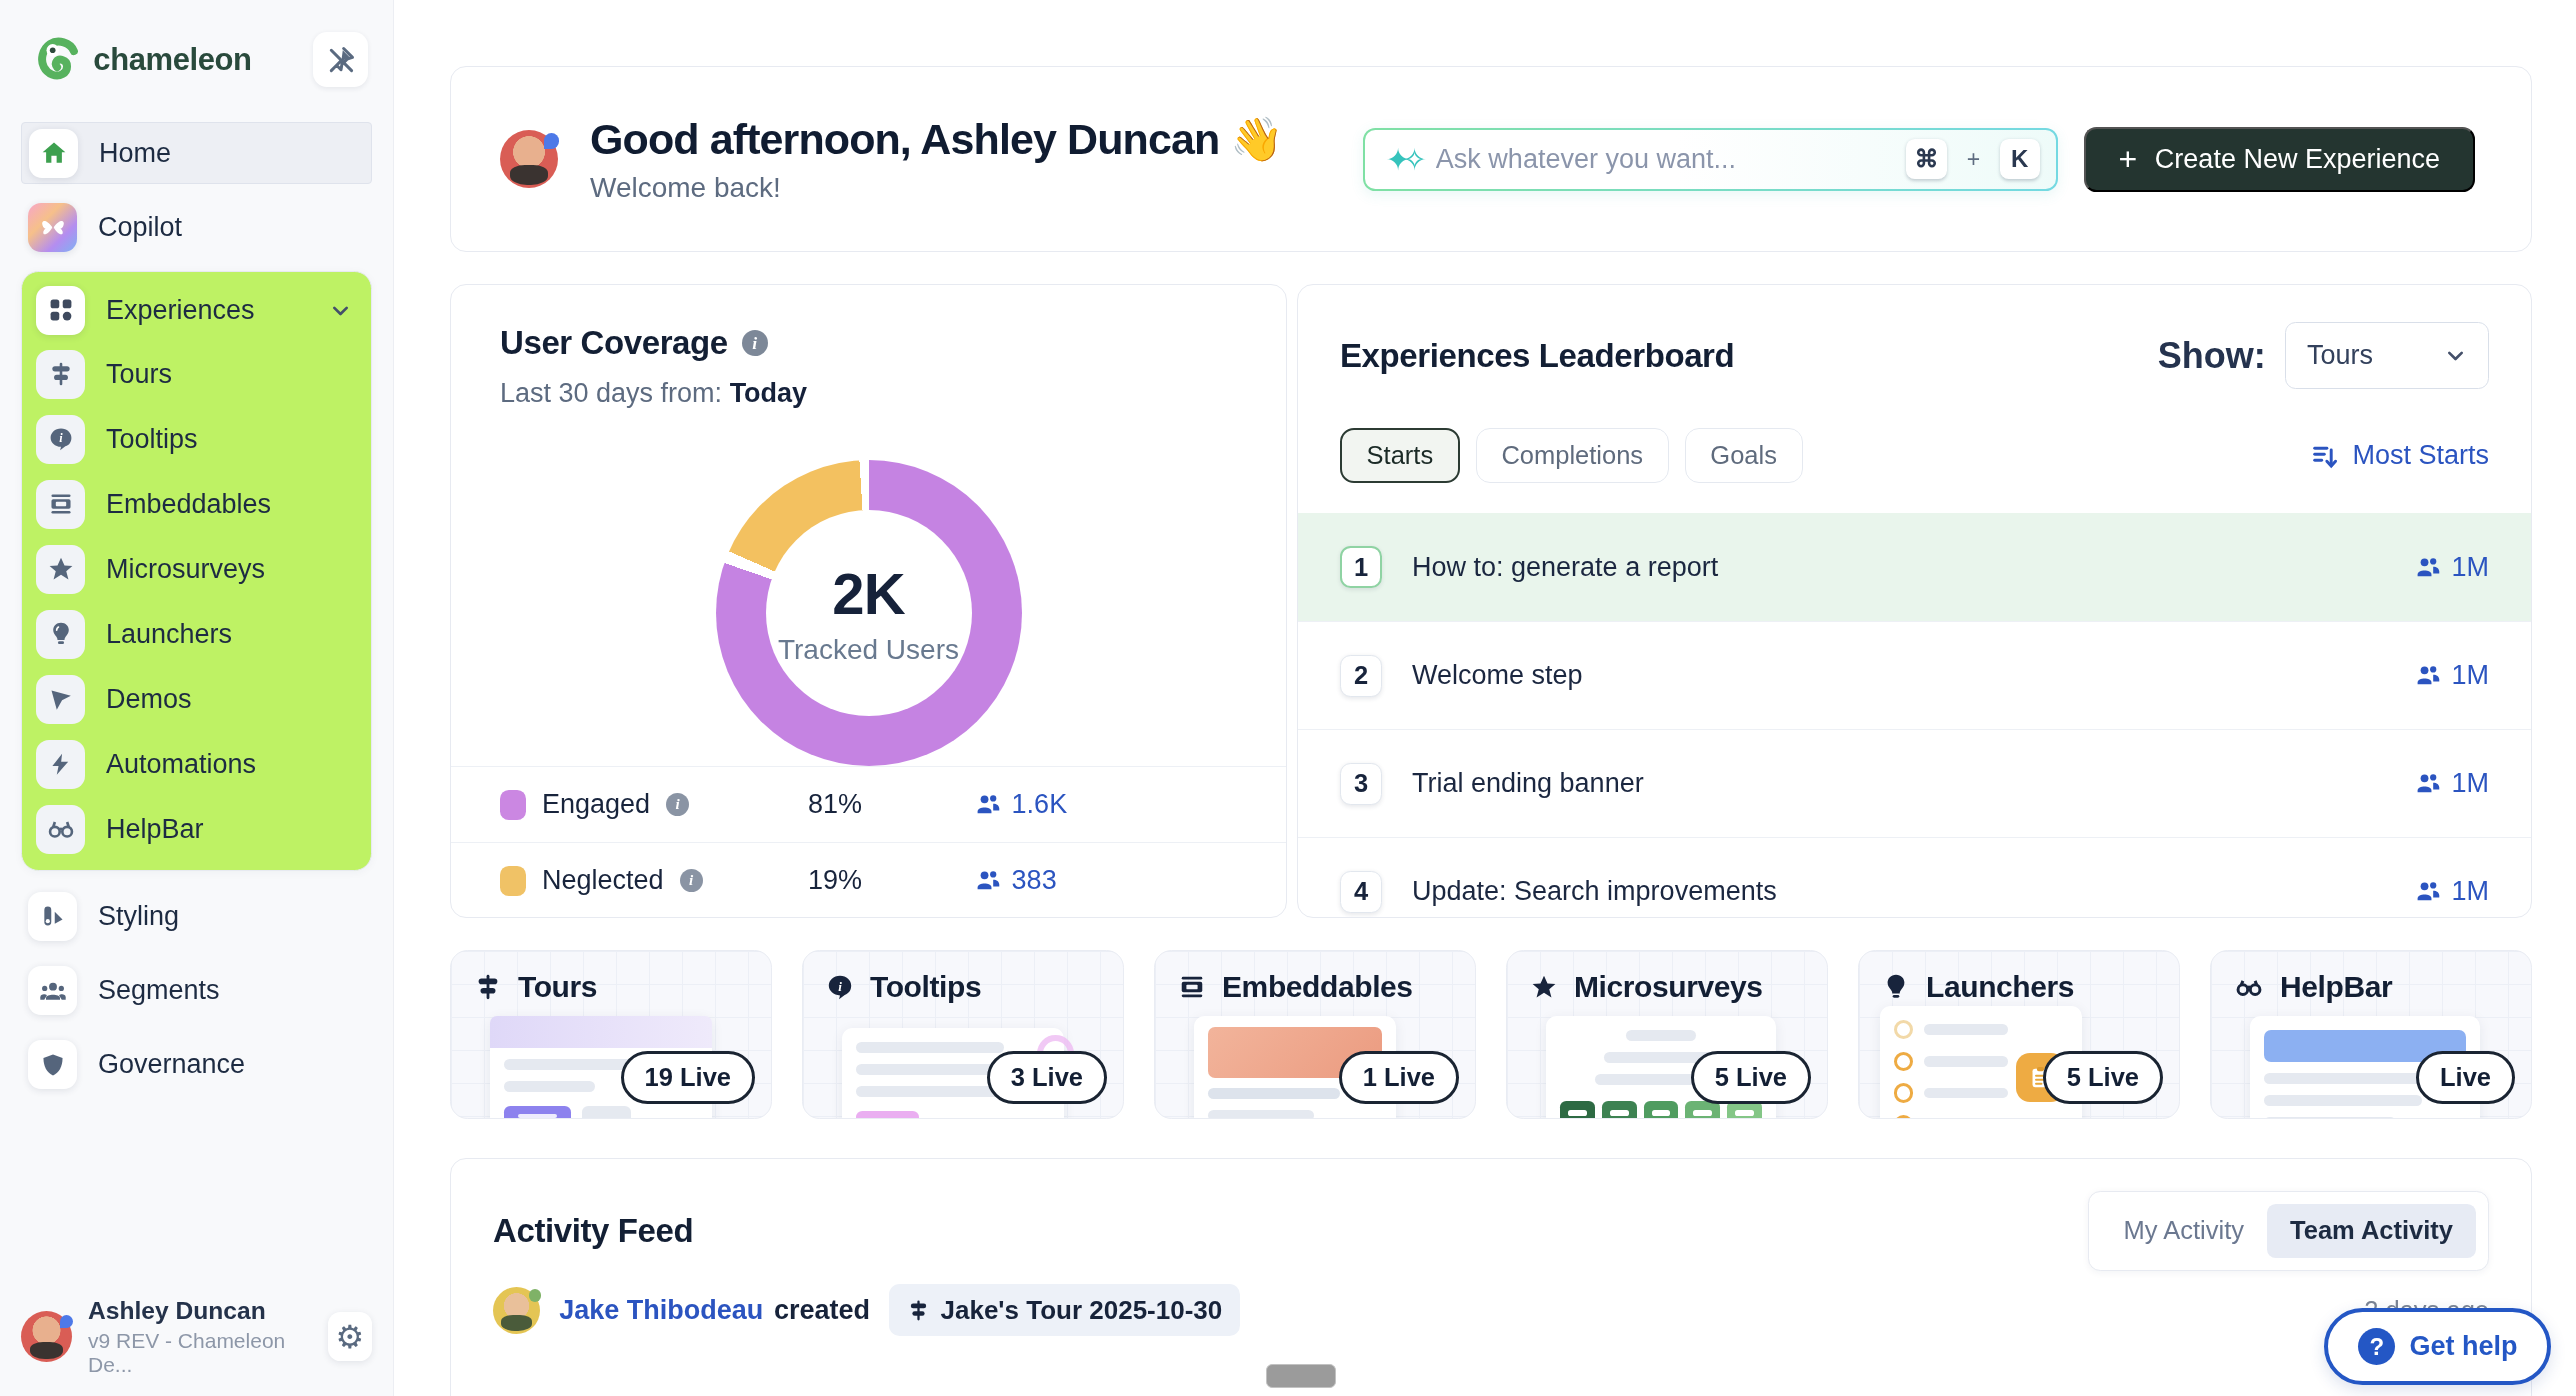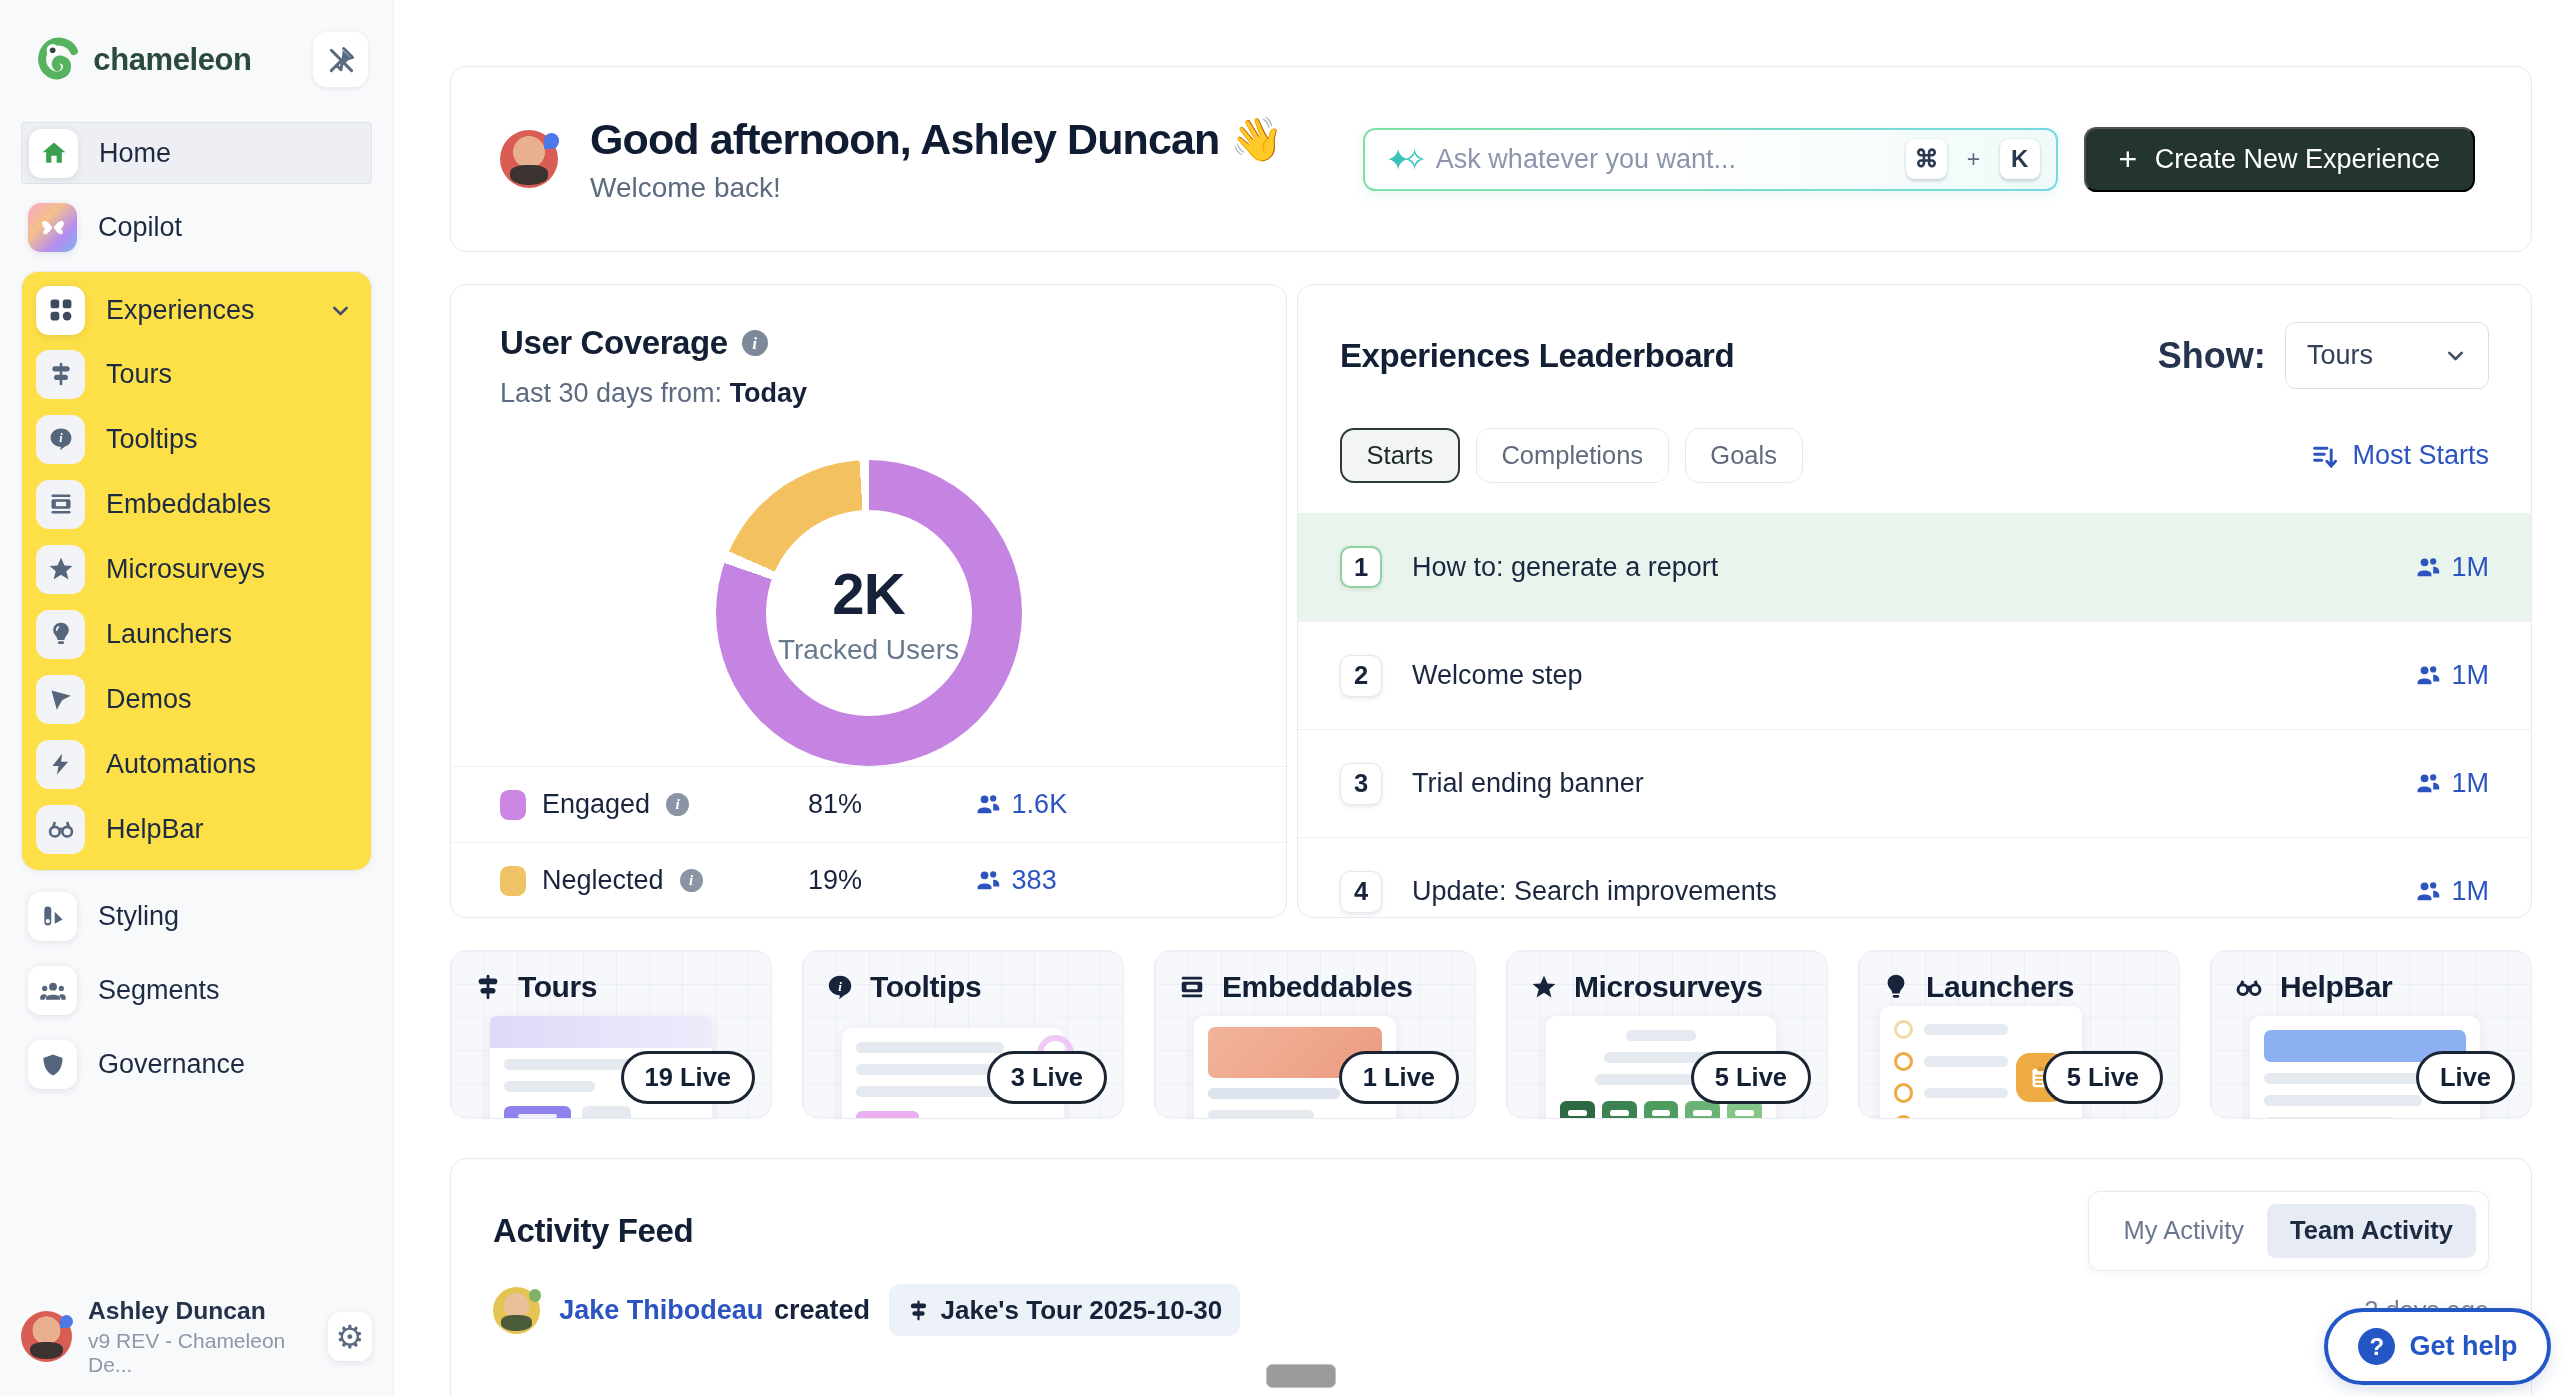--- a/index.html
+++ b/index.html
@@ -30,21 +30,21 @@
   }
   .nav-item.active { background:#edeff4; border:1.8px solid #dfe3ec; }
   .icon-tile {
     width:49px; height:49px; border-radius:13px; display:flex; align-items:center;
     justify-content:center; flex:0 0 auto;
   }
   .tile-white { background:#fff; box-shadow:0 1.8px 7px rgba(25,40,70,.10); }
   .tile-soft  { background:#f1f3f7; }
   .tile-copilot { background:linear-gradient(135deg,#f7a6c8 0%,#f6c08a 35%,#b48df0 70%,#7fb2f2 100%); box-shadow:0 1.8px 7px rgba(25,40,70,.10);}
   .group-card {
-    background:#fde047; border:1.8px solid #e7eaf1; border-radius:17.6px; padding:7px 7px 8.8px 7px;
+    background:#bef264; border:1.8px solid #e7eaf1; border-radius:17.6px; padding:7px 7px 8.8px 7px;
     margin-bottom:14px; box-shadow:0 1.8px 8.8px rgba(25,40,70,.04);
   }
   .group-head { display:flex; align-items:center; gap:21px; height:63px; padding:0 12.3px 0 7px;
     font-size:27px; font-weight:500; color:#1d2b42; }
   .group-head .chev { margin-left:auto; }
   .group-item { display:flex; align-items:center; gap:21px; height:65px; padding:0 7px;
     font-size:27px; font-weight:500; color:#1d2b42; border-radius:12.3px; }
   .sb-user {
     position:absolute; left:21px; right:21px; bottom:19.3px; display:flex; align-items:center; gap:16px;
   }

